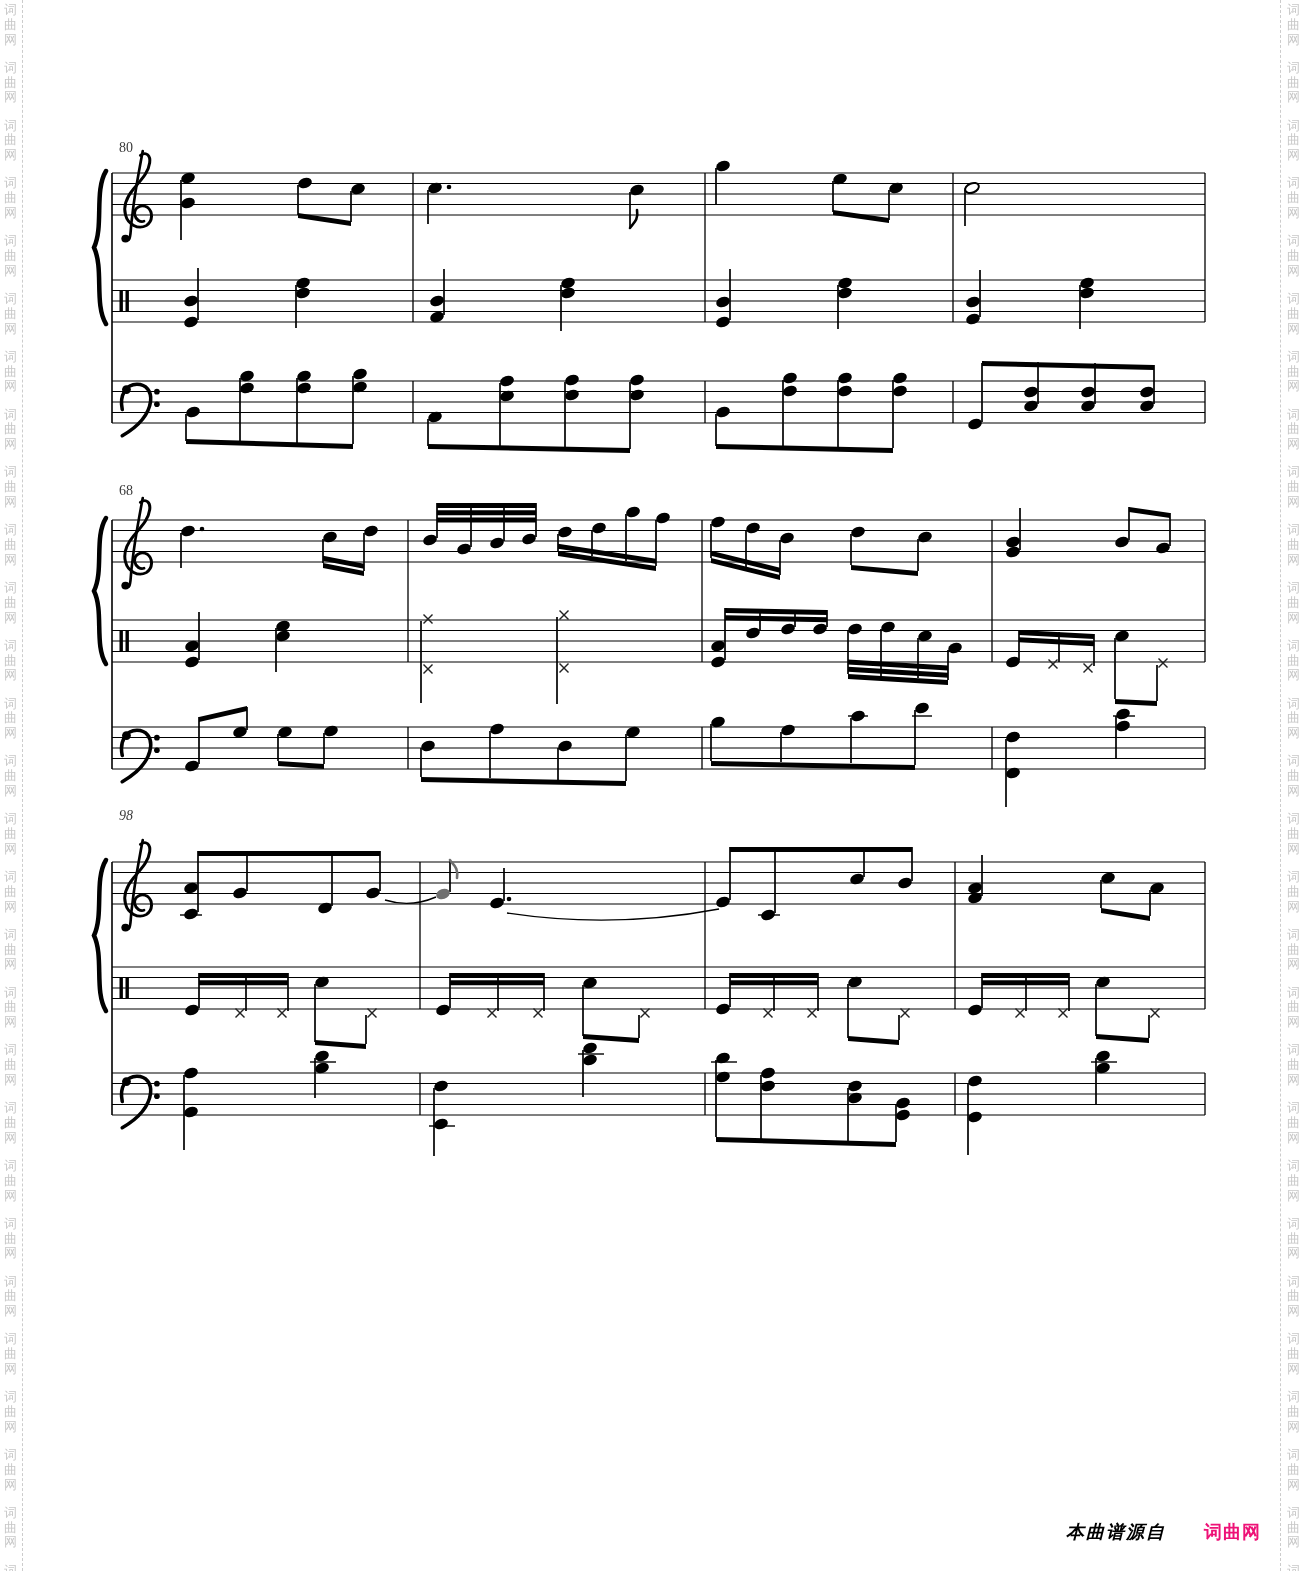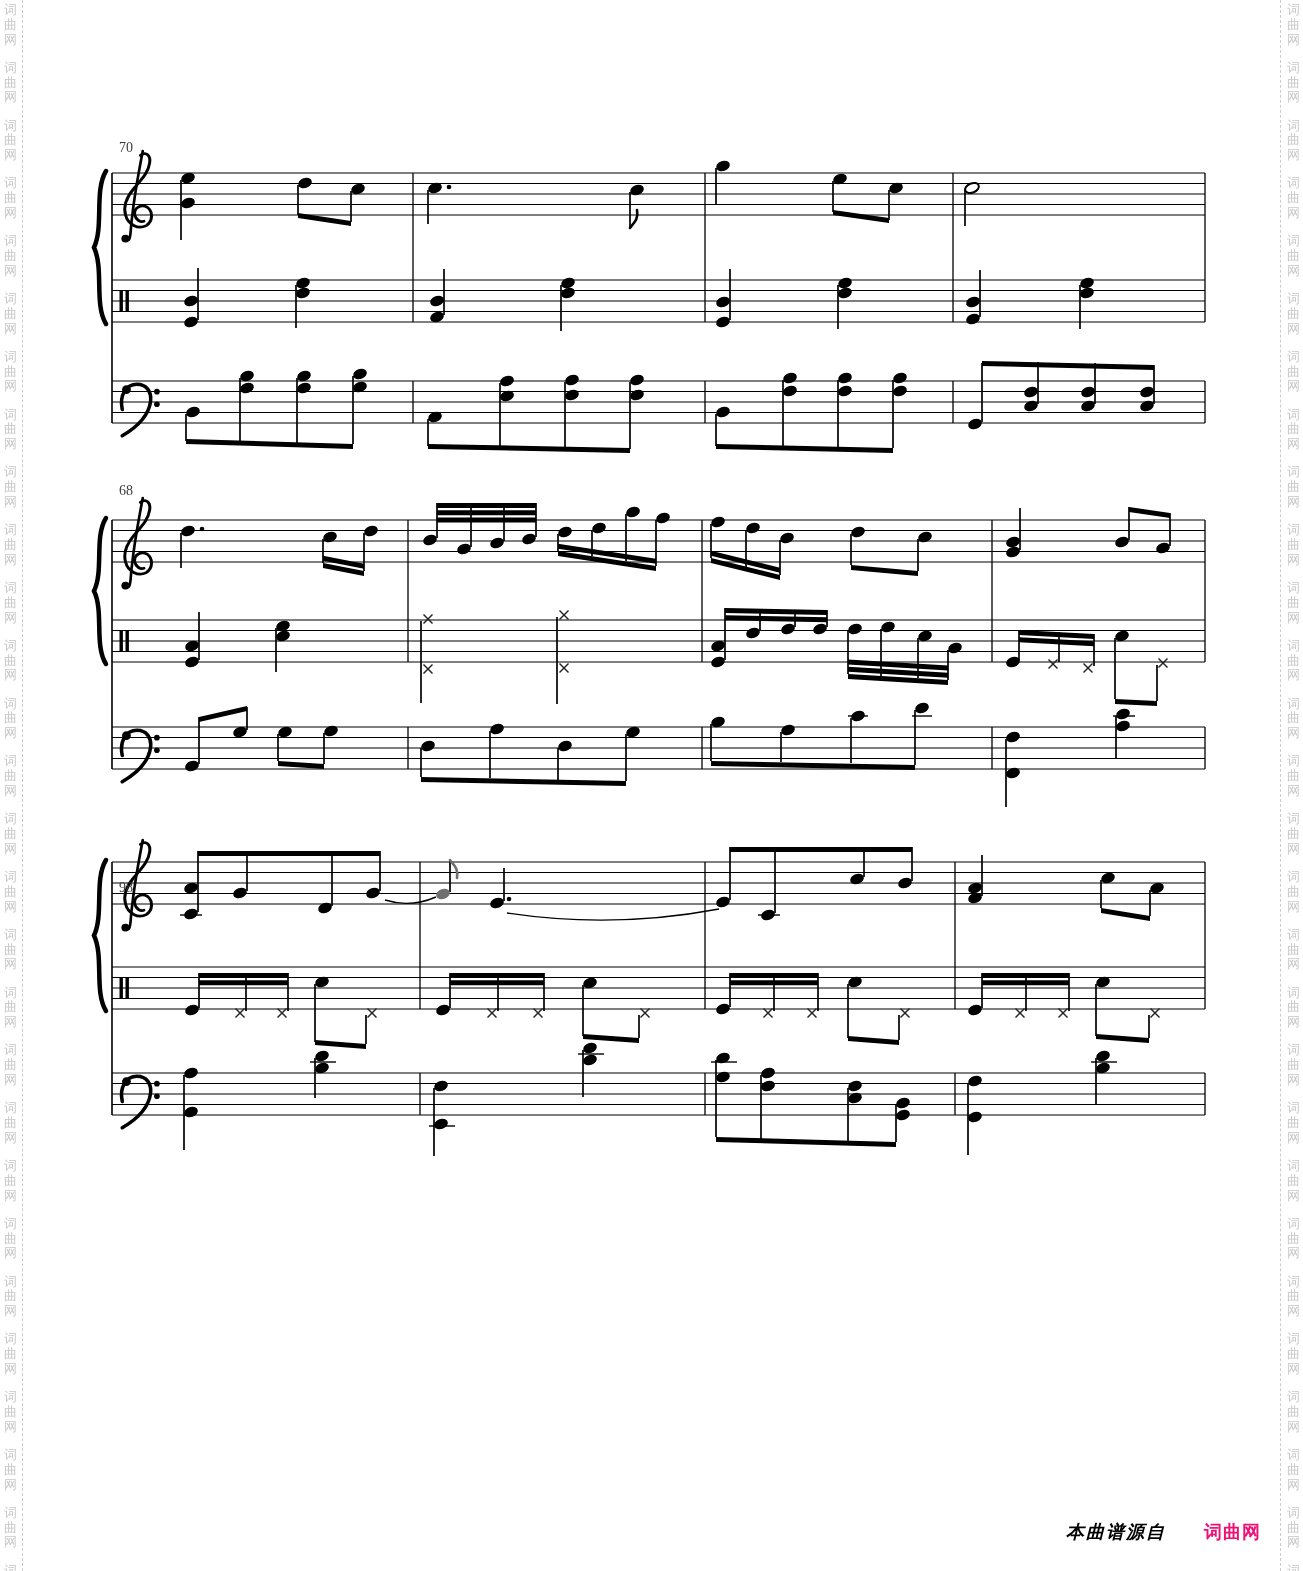--- a/index.html
+++ b/index.html
@@ -717,20 +717,20 @@
       <ellipse cx="903" cy="1103" rx="7" ry="5" fill="#000" transform="rotate(-18 903 1103)"></ellipse>
       <ellipse cx="903" cy="1115" rx="7" ry="5" fill="#000" transform="rotate(-18 903 1115)"></ellipse>
       <ellipse cx="975" cy="1081" rx="7" ry="5" fill="#000" transform="rotate(-18 975 1081)"></ellipse>
       <ellipse cx="975" cy="1117" rx="7" ry="5" fill="#000" transform="rotate(-18 975 1117)"></ellipse>
       <path d="M450,860 C452,864 459,867 457,878" fill="none" stroke="#6f6f6f" stroke-width="2.6" stroke-linecap="round"></path>
       <circle cx="509" cy="899" r="2.3" fill="#000"></circle>
       <path d="M385,900 Q410.5,908 436,897" fill="none" stroke="#000" stroke-width="1.4"></path>
       <path d="M507,913 Q613,929 719,909" fill="none" stroke="#000" stroke-width="1.4"></path>
     </svg>
 
-  <div class="measure-number" style="left: 119px; top: 140px;">70</div>
+  <div class="measure-number" style="left: 119px; top: 140px;">80</div>
   <div class="measure-number" style="left: 119px; top: 483px;">68</div>
-  <div class="measure-number" style="left: 119px; top: 880px;">98</div>
+  <div class="measure-number" style="left: 119px; top: 808px; font-style: italic;">98</div>
 
   <div id="footer">
     <span class="src" style="color: rgb(0, 0, 0);">本曲谱源自</span><span class="brand" style="color: rgb(238, 18, 119);">词曲网</span>
   </div>
 </div>
 
 </body></html>

